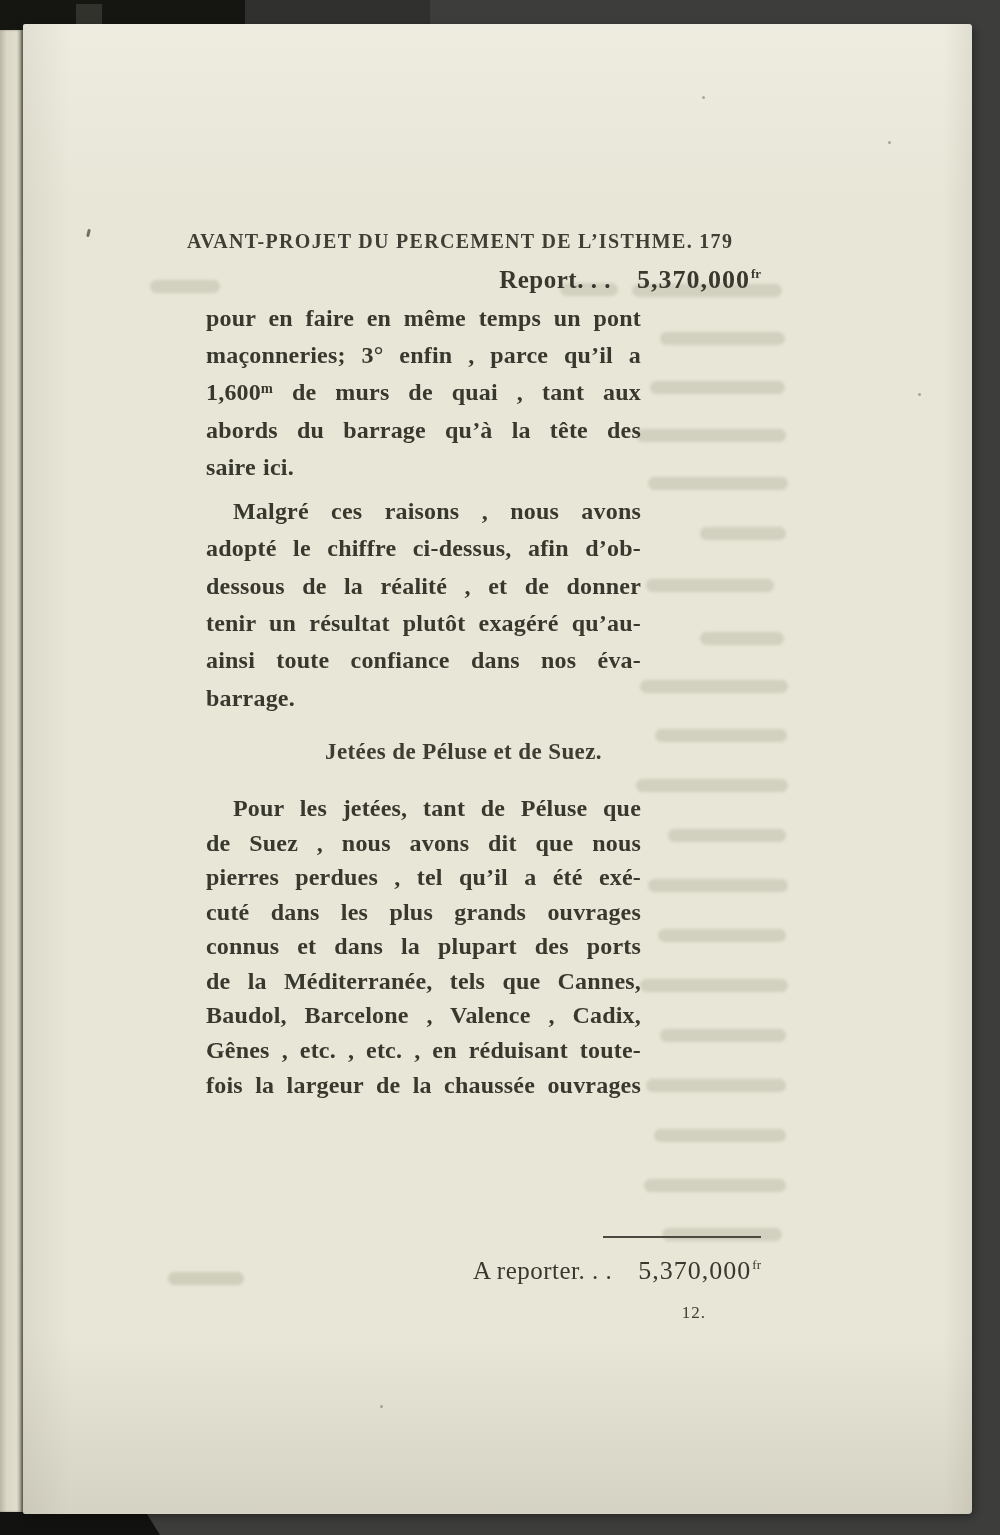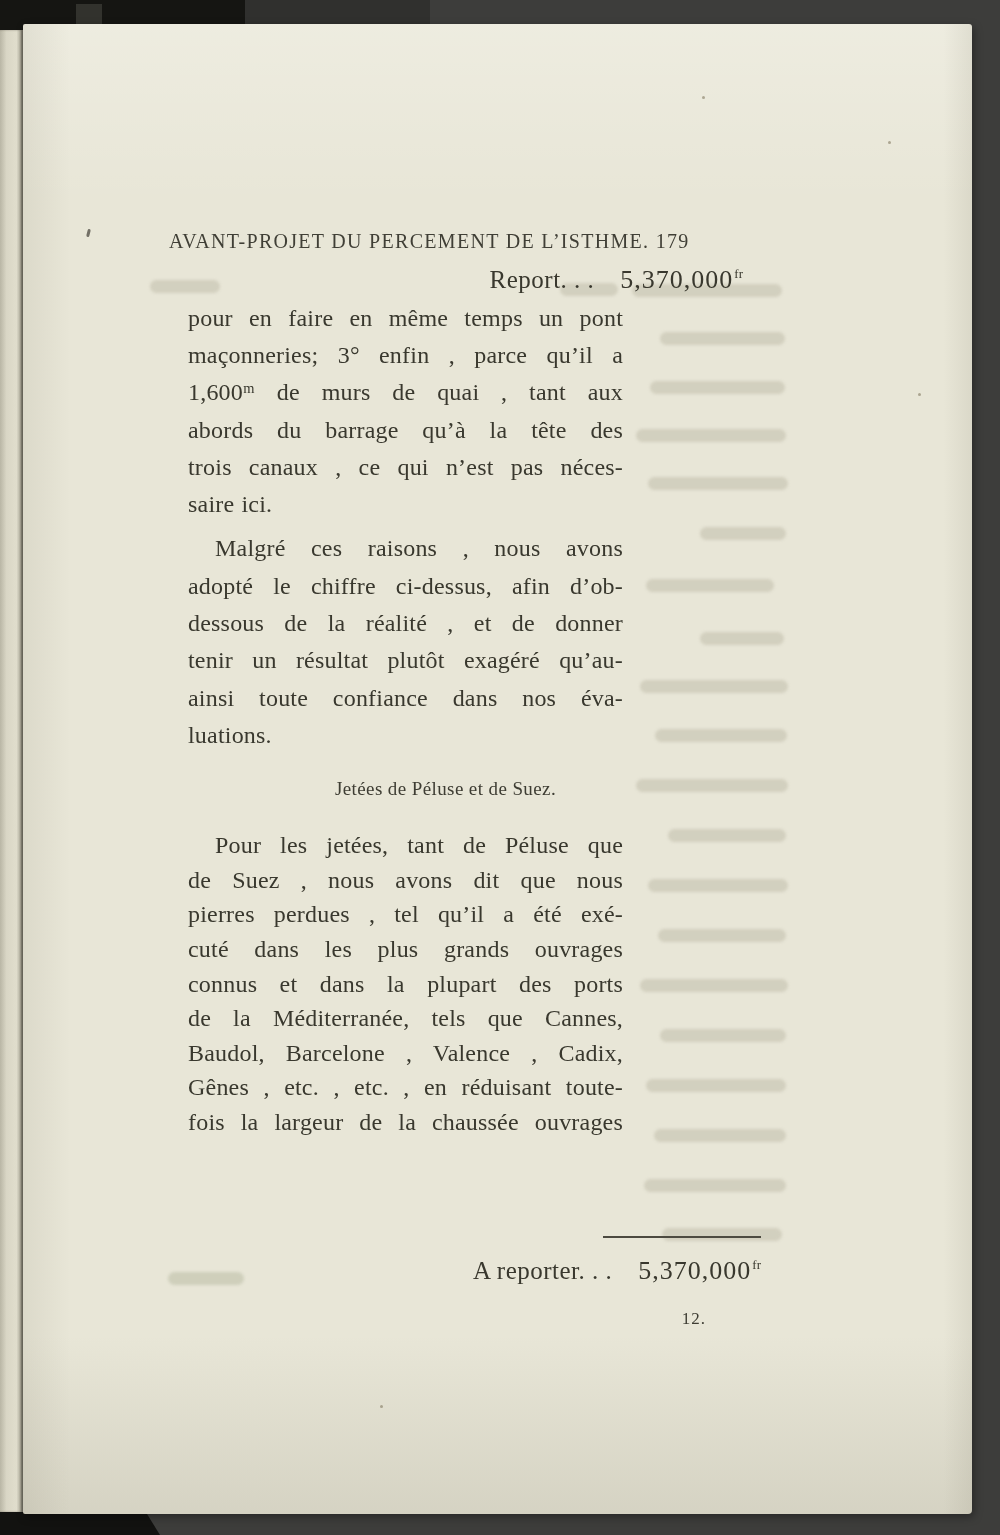--- a/index.html
+++ b/index.html
@@ -39,21 +39,21 @@
     box-shadow:2px 3px 8px rgba(0,0,0,.35);
   }
 
   
   .ghost{position:absolute;height:13px;border-radius:7px;background:rgba(126,121,93,.20);filter:blur(1.6px);}
   .ghost.green{background:rgba(118,128,92,.22);}
   .speck{position:absolute;width:3px;height:3px;border-radius:50%;background:rgba(120,112,85,.55);}
   .stray-mark{position:absolute;left:64px;top:205px;width:3px;height:8px;background:#55534a;border-radius:2px;transform:rotate(14deg);opacity:.8;}
 
   
-  .content{position:absolute;left:125px;top:204px;width:595px;color:#39382e;}
+  .content{position:absolute;left:143px;top:204px;width:595px;color:#39382e;font-weight:bold;}
   .running-head{
     font-size:20px;line-height:26px;letter-spacing:1.3px;padding-left:21px;
     color:#403f36;white-space:nowrap;
   }
   .money-line{display:flex;justify-content:flex-end;align-items:baseline;font-size:25px;line-height:36px;}
   .money-line .lbl{letter-spacing:.5px;}
   .money-line .amt{margin-left:26px;font-size:26px;letter-spacing:1px;}
   .money-line sup{font-size:13px;vertical-align:super;letter-spacing:0;margin-left:1px;}
   .report-line{margin-top:2px;}
 
@@ -61,27 +61,27 @@
   .paras-top{margin-top:2px;}
   .para{font-size:24px;line-height:37.3px;letter-spacing:.2px;word-spacing:1px;}
   .para + .para{margin-top:7px;}
   .paras-bottom .para{line-height:34.6px;}
   .tline{text-align:justify;text-align-last:justify;}
   .tline-last{text-align-last:left;}
   .tline-indent{text-indent:27px;}
 
   .section-heading{
     margin-top:22px;width:595px;text-align:center;
-    font-size:19px;line-height:26px;letter-spacing:.4px;color:#3e3d33;
+    font-size:23px;line-height:26px;letter-spacing:.4px;color:#3e3d33;
   }
   .paras-bottom{margin-top:26px;}
 
   .footer{position:absolute;left:143px;top:1212px;width:595px;color:#39382e;}
   .sum-rule{width:158px;height:0;border-top:2px solid #4c4a40;margin-left:auto;margin-bottom:9px;}
-  .signature-line{text-align:right;padding-right:55px;font-size:17px;letter-spacing:1px;margin-top:20px;color:#3e3d33;}
+  .signature-line{text-align:right;padding-right:55px;font-size:17px;letter-spacing:1px;margin-top:14px;color:#3e3d33;}
 </style>
 </head>
 <body>
 
 <div class="stage">
 
   <div class="top-band"></div>
   <div class="leather-top"></div>
   <div class="leather-top-patch"></div>
   <div class="leather-bottom"></div>
@@ -129,30 +129,29 @@
         <span class="lbl">Report. . .</span>
         <span class="amt"><span>5,370,000</span><sup>fr</sup></span>
       </div>
 
       <div class="paras paras-top">
           <div class="para">
             <div class="tline">pour en faire en même temps un pont</div>
             <div class="tline">maçonneries; 3° enfin , parce qu’il a</div>
             <div class="tline">1,600ᵐ de murs de quai , tant aux</div>
             <div class="tline">abords du barrage qu’à la tête des</div>
-            <div class="tline">trois canaux , ce qui n’est pas néces-</div>
             <div class="tline tline-last">saire ici.</div>
           </div>
           <div class="para">
             <div class="tline tline-indent">Malgré ces raisons , nous avons</div>
             <div class="tline">adopté le chiffre ci-dessus, afin d’ob-</div>
             <div class="tline">dessous de la réalité , et de donner</div>
             <div class="tline">tenir un résultat plutôt exagéré qu’au-</div>
             <div class="tline">ainsi toute confiance dans nos éva-</div>
-            <div class="tline tline-last">luations.</div>
+            <div class="tline tline-last">barrage.</div>
           </div>
         </div>
 
       <div class="section-heading">Jetées de Péluse et de Suez.</div>
 
       <div class="paras paras-bottom">
           <div class="para">
             <div class="tline tline-indent">Pour les jetées, tant de Péluse que</div>
             <div class="tline">de Suez , nous avons dit que nous</div>
             <div class="tline">pierres perdues , tel qu’il a été exé-</div>

